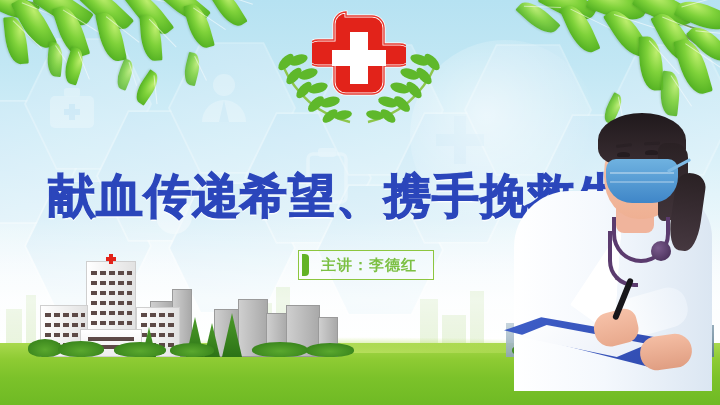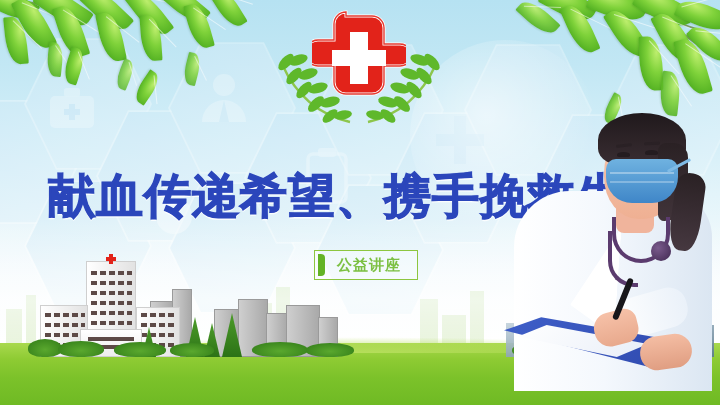--- a/index.html
+++ b/index.html
@@ -365,21 +365,21 @@
     <div class="fbld" style="left:684px;width:22px;height:40px"></div>
   </div>
 
   <div id="veil"></div>
 
   <h1 id="title">献血传递希望、携手挽救生命</h1>
 
   <div id="chips">
     <div class="chip">
       <span class="bar"></span>
-      <span class="txt">公益讲座</span>
+      <span class="txt">主讲：李德红</span>
     </div>
   </div>
 
   <div id="grass"></div>
 
   <div id="city-left">
 
     <div class="bld g" style="left:132px;width:24px;height:56px"></div>
     <div class="bld g" style="left:154px;width:20px;height:68px"></div>
     <div class="bld g" style="left:196px;width:26px;height:48px"></div>

